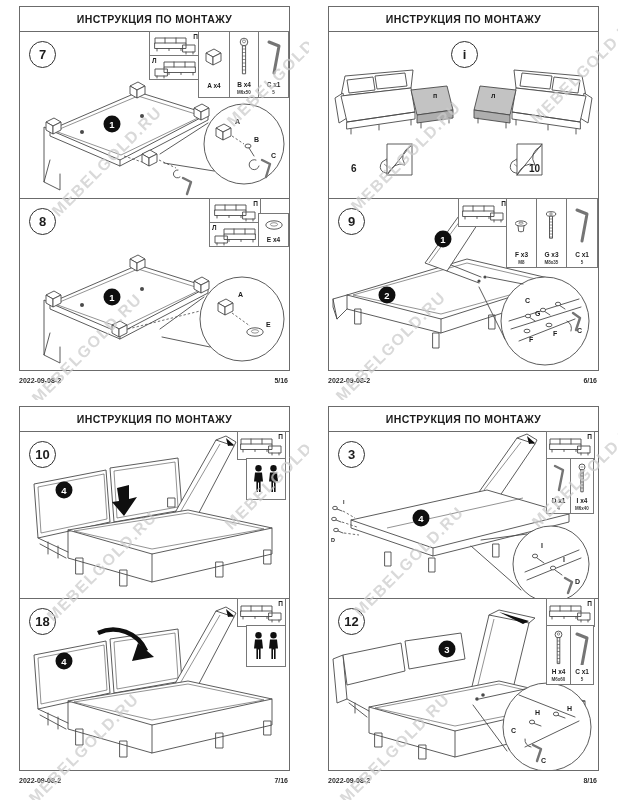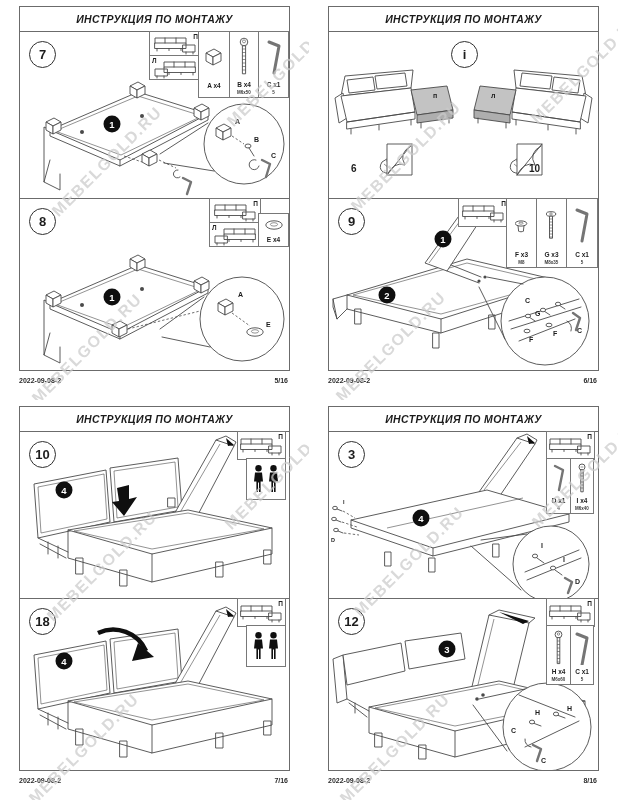--- a/index.html
+++ b/index.html
@@ -1,19 +1,19 @@
 <!DOCTYPE html>
 <html><head>
 <meta charset="utf-8">
 <style>
   html,body{margin:0;padding:0;background:#fff;}
   body{width:618px;height:800px;font-family:"Liberation Sans",sans-serif;position:relative;overflow:hidden;}
   .sheet{position:relative;width:618px;height:800px;display:grid;grid-template-columns:309px 309px;grid-template-rows:400px 400px;}
   .page{position:relative;width:309px;height:400px;overflow:hidden;background:#fff;}
-  .page-header{position:absolute;left:19px;top:6px;width:269px;height:24px;border:1px solid #6b6b6b;display:flex;align-items:center;justify-content:center;background:#fff;font-style:italic;}
+  .page-header{position:absolute;left:19px;top:6px;width:269px;height:24px;border:1px solid #6b6b6b;display:flex;align-items:center;justify-content:center;background:#fff;}
   .page-title{font-size:10.5px;font-weight:bold;letter-spacing:.4px;color:#1b1b1b;white-space:nowrap;}
   .panel{position:absolute;left:19px;width:269px;border:1px solid #6b6b6b;background:#fff;}
   .panel.p1{top:31px;height:167px;}
   .panel.p2{top:198px;height:171px;}
   .panel svg.diagram{position:absolute;left:0;top:0;width:100%;height:100%;}
   .step-circle{position:absolute;left:9px;top:9px;width:25px;height:25px;border:1.4px solid #2f2f2f;border-radius:50%;display:flex;align-items:center;justify-content:center;font-size:13px;font-weight:bold;color:#1d1d1d;background:#fff;z-index:3;}
   .orient-box{position:absolute;border:1px solid #787878;background:#fff;z-index:3;}
   .orient-row{position:relative;width:100%;height:23px;}
   .orient-row + .orient-row{border-top:1px solid #787878;}
   .orient-lbl{position:absolute;font-size:6.5px;font-weight:bold;color:#222;}

